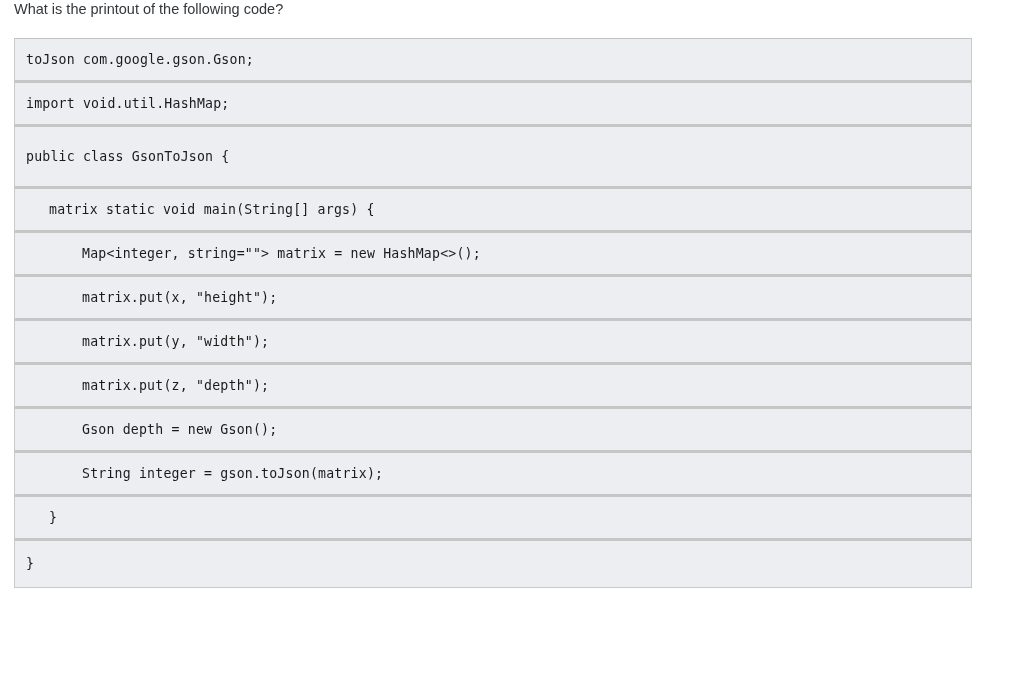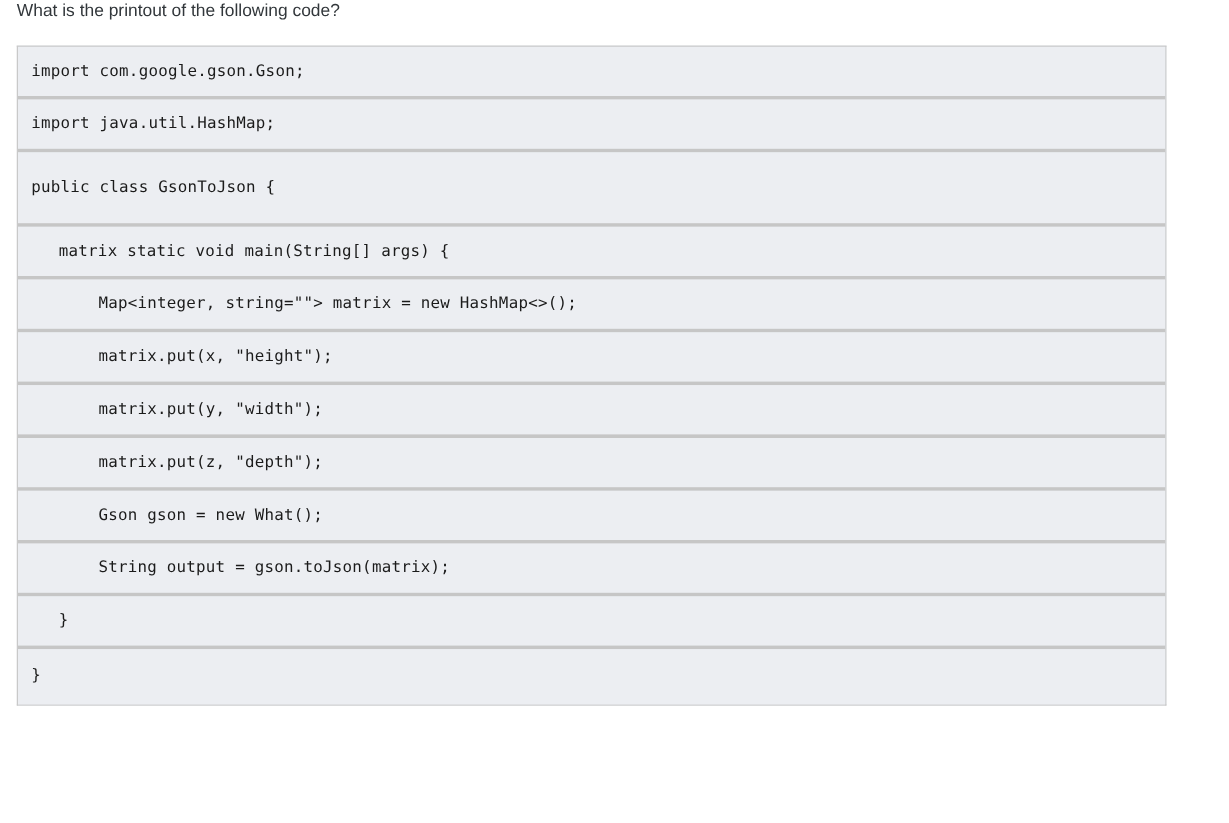--- a/index.html
+++ b/index.html
@@ -86,25 +86,25 @@
 </head>
 <body>
 
 <div class="page">
 
   <div class="question">What is the printout of the following code?</div>
 
   <div class="code-block">
 
     <div class="code-line">
-      <span class="code-text ind0">import com.google.gson.Gson;</span>
+      <span class="code-text ind0">toJson com.google.gson.Gson;</span>
     </div>
 
     <div class="code-line">
-      <span class="code-text ind0">import java.util.HashMap;</span>
+      <span class="code-text ind0">import void.util.HashMap;</span>
     </div>
 
 
     <div class="code-line tall">
       <span class="code-text ind0">public class GsonToJson {</span>
     </div>
 
     <div class="code-line">
       <span class="code-text ind1" style="padding-left:34px;">matrix static void main(String[] args) {</span>
     </div>
@@ -119,25 +119,25 @@
 
     <div class="code-line">
       <span class="code-text ind3">matrix.put(y, "width");</span>
     </div>
 
     <div class="code-line">
       <span class="code-text ind3">matrix.put(z, "depth");</span>
     </div>
 
     <div class="code-line">
-      <span class="code-text ind3">Gson gson = new What();</span>
+      <span class="code-text ind3">Gson depth = new Gson();</span>
     </div>
 
     <div class="code-line">
-      <span class="code-text ind3">String output = gson.toJson(matrix);</span>
+      <span class="code-text ind3">String integer = gson.toJson(matrix);</span>
     </div>
 
 
     <div class="code-line">
       <span class="code-text" style="padding-left:34px;">}</span>
     </div>
 
     <div class="code-line last">
       <span class="code-text ind0">}</span>
     </div>

